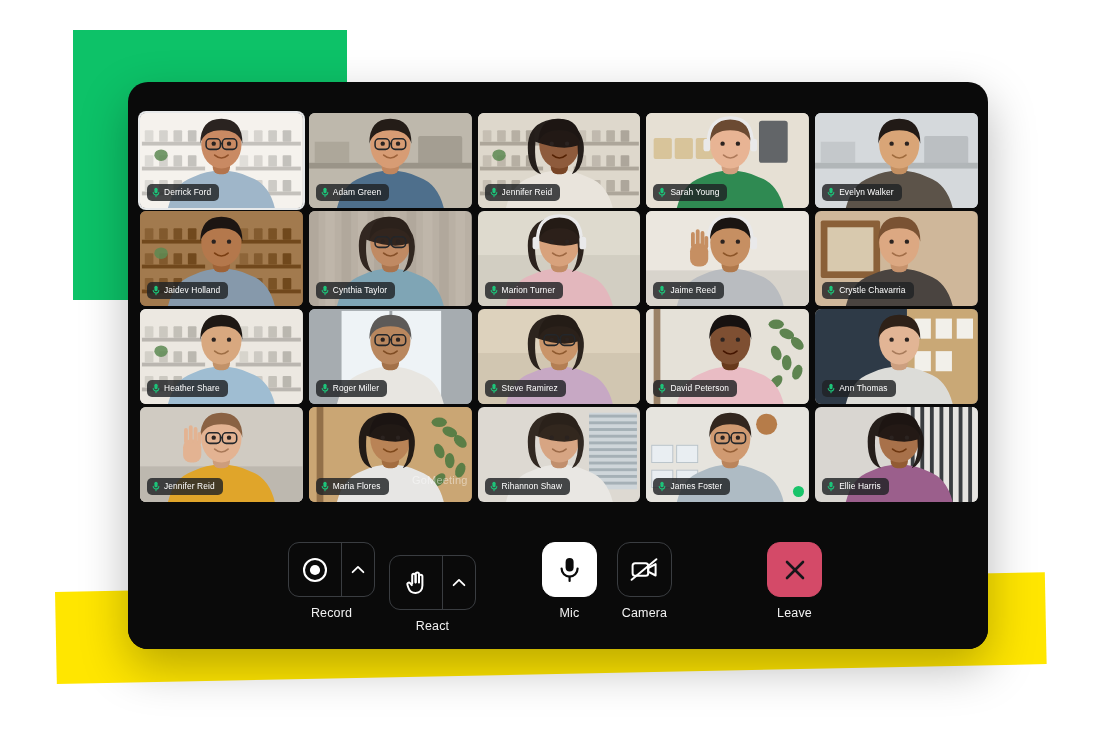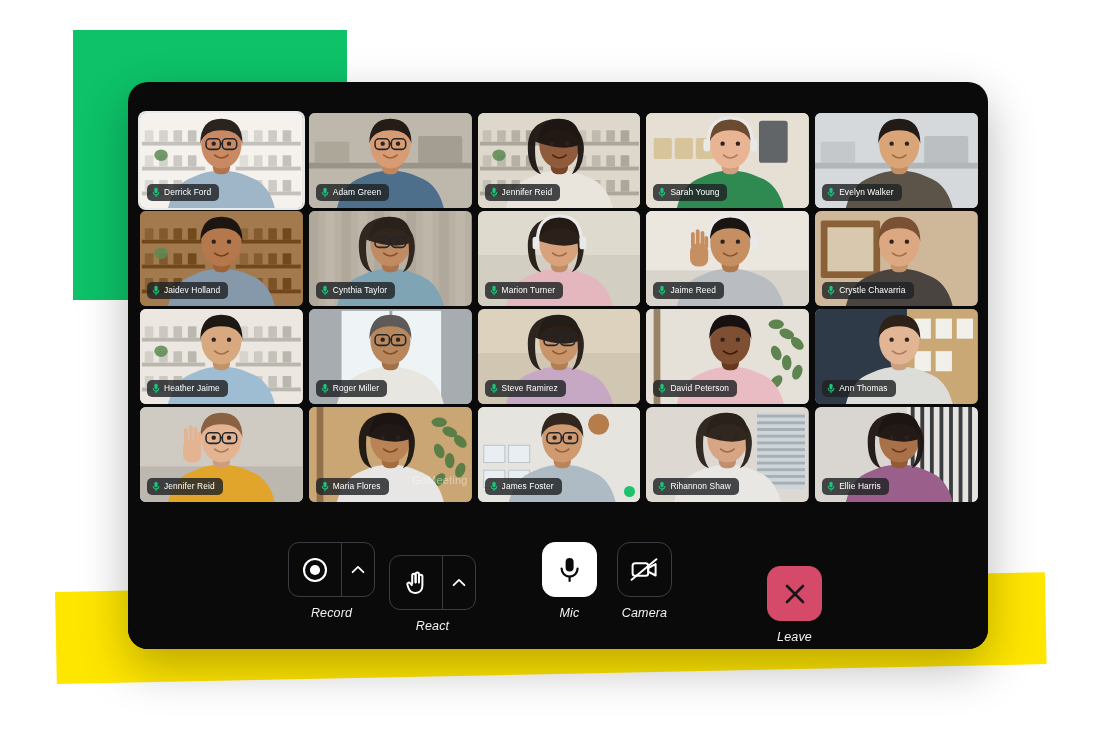--- a/index.html
+++ b/index.html
@@ -80,21 +80,21 @@
   
   .controls{
     position:absolute;left:0;bottom:0;width:100%;height:117px;
     background:#0A0A0A;
   }
   .ctrl-row{
     position:absolute;left:0;top:10px;width:100%;height:100px;
   }
   .ctl{position:absolute;top:0;display:flex;flex-direction:column;align-items:center;}
   .ctl .lbl{
-    margin-top:9px;color:#f2f2f2;font-size:12.5px;letter-spacing:.15px;font-style:italic;
+    margin-top:9px;color:#f2f2f2;font-size:12.5px;letter-spacing:.15px;
   }
   .split{
     display:flex;align-items:stretch;height:53px;
     border:1px solid #3a3d41;border-radius:11px;overflow:hidden;
     background:#0A0A0A;
   }
   .split .main{
     width:52px;display:flex;align-items:center;justify-content:center;
   }
   .split .divider{width:1px;background:#3a3d41;}
@@ -108,21 +108,21 @@
   }
   .sqbtn.on{background:#ffffff;border-color:#ffffff;}
   .sqbtn.leave{background:#D44A68;border-color:#D44A68;}
 
   
   #ctl-record{left:160px;}
   #ctl-react{left:261px;margin-top:13px;}
   #ctl-mic{left:414px;}
   #ctl-camera{left:489px;}
   #ctl-share{left:564px;}
-  #ctl-leave{left:639px;margin-top:24px;}
+  #ctl-leave{left:639px;}
 </style>
 </head>
 <body>
 
 <div id="stage">
 
   <div class="shape-green"></div>
   <div class="shape-yellow"></div>
 
   <div class="window">
@@ -550,21 +550,21 @@
             <path d="M78 44 q7 6 14 0" fill="none" stroke="#9e6e45" stroke-width="1.7" stroke-linecap="round"></path>
           </svg>
           <div class="badge">
             <span style="display: flex;">
               <svg class="mic-glyph" viewBox="0 0 10 14" xmlns="http://www.w3.org/2000/svg" aria-hidden="true">
   <rect x="3" y="1" width="4" height="7" rx="2" fill="#1CC57A"></rect>
   <path d="M1.4 6.6a3.6 3.6 0 0 0 7.2 0" fill="none" stroke="#1CC57A" stroke-width="1.3" stroke-linecap="round"></path>
   <path d="M5 10.2V12.4" stroke="#1CC57A" stroke-width="1.3" stroke-linecap="round"></path>
 </svg>
             </span>
-            <span class="nm">Heather Jaime</span>
+            <span class="nm">Heather Share</span>
           </div>
         </div>
         <div class="tile">
           <svg class="photo" viewBox="0 0 170 100" preserveAspectRatio="xMidYMid slice" xmlns="http://www.w3.org/2000/svg">
             <rect x="0" y="0" width="170" height="100" fill="#bcc2c6"></rect>
             <rect x="0" y="0" width="170" height="100" fill="#a6acb0"></rect>
             <rect x="34" y="2" width="104" height="92" fill="#eef3f6"></rect>
             <rect x="84" y="2" width="3" height="92" fill="#9ea4a8"></rect>
             <path d="M29 100 q6 -26 26 -33 q14 -7 30 -7 q16 0 30 7 q20 7 26 33 z" fill="#e8e6e1"></path>
             <rect x="76" y="46" width="18" height="18" rx="7" fill="#a37148"></rect>
@@ -739,20 +739,55 @@
           <div class="watermark">GoMeeting</div>
           <div class="badge">
             <span style="display: flex;">
               <svg class="mic-glyph" viewBox="0 0 10 14" xmlns="http://www.w3.org/2000/svg" aria-hidden="true">
   <rect x="3" y="1" width="4" height="7" rx="2" fill="#1CC57A"></rect>
   <path d="M1.4 6.6a3.6 3.6 0 0 0 7.2 0" fill="none" stroke="#1CC57A" stroke-width="1.3" stroke-linecap="round"></path>
   <path d="M5 10.2V12.4" stroke="#1CC57A" stroke-width="1.3" stroke-linecap="round"></path>
 </svg>
             </span>
             <span class="nm">Maria Flores</span>
+          </div>
+        </div>
+        <div class="tile">
+          <svg class="photo" viewBox="0 0 170 100" preserveAspectRatio="xMidYMid slice" xmlns="http://www.w3.org/2000/svg">
+            <rect x="0" y="0" width="170" height="100" fill="#ddd9d2"></rect>
+            <rect x="116" y="6" width="50" height="80" fill="#cfd6da"></rect>
+            <rect x="116" y="8" width="50" height="3" fill="#9aa6ad" opacity=".8"></rect>
+            <rect x="116" y="15" width="50" height="3" fill="#9aa6ad" opacity=".8"></rect>
+            <rect x="116" y="22" width="50" height="3" fill="#9aa6ad" opacity=".8"></rect>
+            <rect x="116" y="29" width="50" height="3" fill="#9aa6ad" opacity=".8"></rect>
+            <rect x="116" y="36" width="50" height="3" fill="#9aa6ad" opacity=".8"></rect>
+            <rect x="116" y="43" width="50" height="3" fill="#9aa6ad" opacity=".8"></rect>
+            <rect x="116" y="50" width="50" height="3" fill="#9aa6ad" opacity=".8"></rect>
+            <rect x="116" y="57" width="50" height="3" fill="#9aa6ad" opacity=".8"></rect>
+            <rect x="116" y="64" width="50" height="3" fill="#9aa6ad" opacity=".8"></rect>
+            <rect x="116" y="71" width="50" height="3" fill="#9aa6ad" opacity=".8"></rect>
+            <rect x="116" y="78" width="50" height="3" fill="#9aa6ad" opacity=".8"></rect>
+            <path d="M29 100 q6 -26 26 -33 q14 -7 30 -7 q16 0 30 7 q20 7 26 33 z" fill="#e9e7e3"></path>
+            <rect x="76" y="46" width="18" height="18" rx="7" fill="#c18f6d"></rect>
+            <ellipse cx="85" cy="33" rx="21" ry="25" fill="#D7A583"></ellipse>
+            <path d="M63 32 q0 -26 22 -26 q22 0 22 26 q-4 -14 -22 -14 q-18 0 -22 14 z" fill="#2b211a"></path>
+            <path d="M60 30 q-2 24 6 34 q-14 -4 -14 -28 q0 -22 19 -28 q19 -6 30 6 q12 12 9 30 q-2 16 -12 20 q8 -12 6 -30 q-16 6 -44 -4 z" fill="#2b211a" opacity=".96"></path>
+            <ellipse cx="77" cy="32" rx="2.3" ry="2.3" fill="#2b2320"></ellipse>
+            <ellipse cx="93" cy="32" rx="2.3" ry="2.3" fill="#2b2320"></ellipse>
+            <path d="M78 44 q7 6 14 0" fill="none" stroke="#9d6b49" stroke-width="1.7" stroke-linecap="round"></path>
+          </svg>
+          <div class="badge">
+            <span style="display: flex;">
+              <svg class="mic-glyph" viewBox="0 0 10 14" xmlns="http://www.w3.org/2000/svg" aria-hidden="true">
+  <rect x="3" y="1" width="4" height="7" rx="2" fill="#1CC57A"></rect>
+  <path d="M1.4 6.6a3.6 3.6 0 0 0 7.2 0" fill="none" stroke="#1CC57A" stroke-width="1.3" stroke-linecap="round"></path>
+  <path d="M5 10.2V12.4" stroke="#1CC57A" stroke-width="1.3" stroke-linecap="round"></path>
+</svg>
+            </span>
+            <span class="nm">Rihannon Shaw</span>
           </div>
         </div>
         <div class="tile">
           <svg class="photo" viewBox="0 0 170 100" preserveAspectRatio="xMidYMid slice" xmlns="http://www.w3.org/2000/svg">
             <rect x="0" y="0" width="170" height="100" fill="#e4e2dc"></rect>
             <rect x="0" y="0" width="170" height="100" fill="#e6e4de"></rect>
             <rect x="6" y="40" width="22" height="18" fill="#e9eef2" stroke="#b9c3ca"></rect>
             <rect x="32" y="40" width="22" height="18" fill="#e9eef2" stroke="#b9c3ca"></rect>
             <rect x="6" y="66" width="22" height="18" fill="#e9eef2" stroke="#b9c3ca"></rect>
             <rect x="32" y="66" width="22" height="18" fill="#e9eef2" stroke="#b9c3ca"></rect>
@@ -773,55 +808,20 @@
           <div class="greendot"></div>
           <div class="badge">
             <span style="display: flex;">
               <svg class="mic-glyph" viewBox="0 0 10 14" xmlns="http://www.w3.org/2000/svg" aria-hidden="true">
   <rect x="3" y="1" width="4" height="7" rx="2" fill="#1CC57A"></rect>
   <path d="M1.4 6.6a3.6 3.6 0 0 0 7.2 0" fill="none" stroke="#1CC57A" stroke-width="1.3" stroke-linecap="round"></path>
   <path d="M5 10.2V12.4" stroke="#1CC57A" stroke-width="1.3" stroke-linecap="round"></path>
 </svg>
             </span>
             <span class="nm">James Foster</span>
-          </div>
-        </div>
-        <div class="tile">
-          <svg class="photo" viewBox="0 0 170 100" preserveAspectRatio="xMidYMid slice" xmlns="http://www.w3.org/2000/svg">
-            <rect x="0" y="0" width="170" height="100" fill="#ddd9d2"></rect>
-            <rect x="116" y="6" width="50" height="80" fill="#cfd6da"></rect>
-            <rect x="116" y="8" width="50" height="3" fill="#9aa6ad" opacity=".8"></rect>
-            <rect x="116" y="15" width="50" height="3" fill="#9aa6ad" opacity=".8"></rect>
-            <rect x="116" y="22" width="50" height="3" fill="#9aa6ad" opacity=".8"></rect>
-            <rect x="116" y="29" width="50" height="3" fill="#9aa6ad" opacity=".8"></rect>
-            <rect x="116" y="36" width="50" height="3" fill="#9aa6ad" opacity=".8"></rect>
-            <rect x="116" y="43" width="50" height="3" fill="#9aa6ad" opacity=".8"></rect>
-            <rect x="116" y="50" width="50" height="3" fill="#9aa6ad" opacity=".8"></rect>
-            <rect x="116" y="57" width="50" height="3" fill="#9aa6ad" opacity=".8"></rect>
-            <rect x="116" y="64" width="50" height="3" fill="#9aa6ad" opacity=".8"></rect>
-            <rect x="116" y="71" width="50" height="3" fill="#9aa6ad" opacity=".8"></rect>
-            <rect x="116" y="78" width="50" height="3" fill="#9aa6ad" opacity=".8"></rect>
-            <path d="M29 100 q6 -26 26 -33 q14 -7 30 -7 q16 0 30 7 q20 7 26 33 z" fill="#e9e7e3"></path>
-            <rect x="76" y="46" width="18" height="18" rx="7" fill="#c18f6d"></rect>
-            <ellipse cx="85" cy="33" rx="21" ry="25" fill="#D7A583"></ellipse>
-            <path d="M63 32 q0 -26 22 -26 q22 0 22 26 q-4 -14 -22 -14 q-18 0 -22 14 z" fill="#2b211a"></path>
-            <path d="M60 30 q-2 24 6 34 q-14 -4 -14 -28 q0 -22 19 -28 q19 -6 30 6 q12 12 9 30 q-2 16 -12 20 q8 -12 6 -30 q-16 6 -44 -4 z" fill="#2b211a" opacity=".96"></path>
-            <ellipse cx="77" cy="32" rx="2.3" ry="2.3" fill="#2b2320"></ellipse>
-            <ellipse cx="93" cy="32" rx="2.3" ry="2.3" fill="#2b2320"></ellipse>
-            <path d="M78 44 q7 6 14 0" fill="none" stroke="#9d6b49" stroke-width="1.7" stroke-linecap="round"></path>
-          </svg>
-          <div class="badge">
-            <span style="display: flex;">
-              <svg class="mic-glyph" viewBox="0 0 10 14" xmlns="http://www.w3.org/2000/svg" aria-hidden="true">
-  <rect x="3" y="1" width="4" height="7" rx="2" fill="#1CC57A"></rect>
-  <path d="M1.4 6.6a3.6 3.6 0 0 0 7.2 0" fill="none" stroke="#1CC57A" stroke-width="1.3" stroke-linecap="round"></path>
-  <path d="M5 10.2V12.4" stroke="#1CC57A" stroke-width="1.3" stroke-linecap="round"></path>
-</svg>
-            </span>
-            <span class="nm">Rihannon Shaw</span>
           </div>
         </div>
         <div class="tile">
           <svg class="photo" viewBox="0 0 170 100" preserveAspectRatio="xMidYMid slice" xmlns="http://www.w3.org/2000/svg">
             <rect x="0" y="0" width="170" height="100" fill="#d9d6d1"></rect>
             <rect x="96" y="0" width="74" height="100" fill="#e6e4e0"></rect>
             <rect x="100" y="0" width="4" height="100" fill="#3a3d40"></rect>
             <rect x="110" y="0" width="4" height="100" fill="#3a3d40"></rect>
             <rect x="120" y="0" width="4" height="100" fill="#3a3d40"></rect>
             <rect x="130" y="0" width="4" height="100" fill="#3a3d40"></rect>

